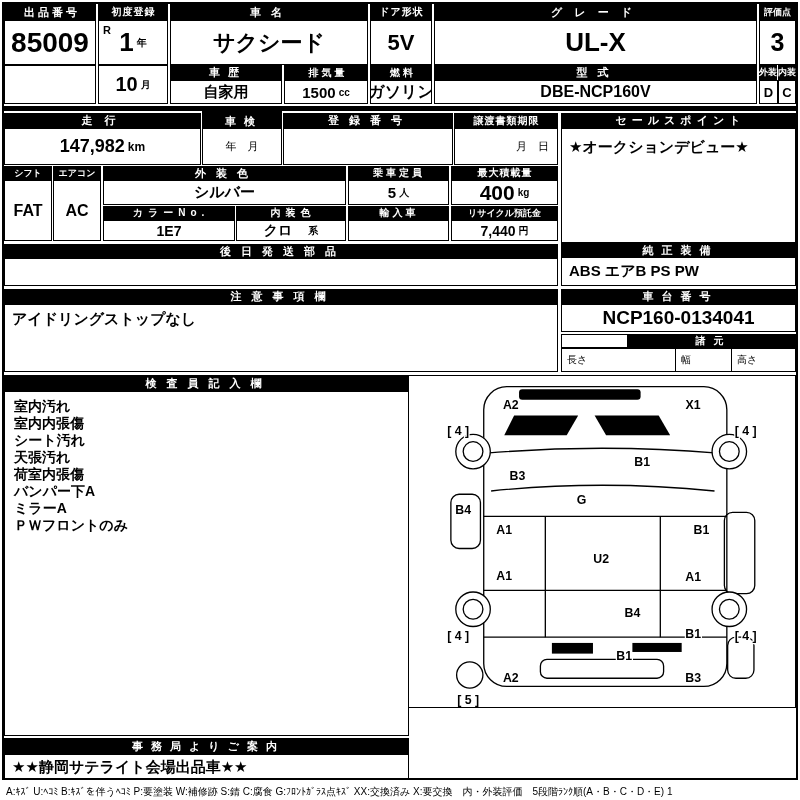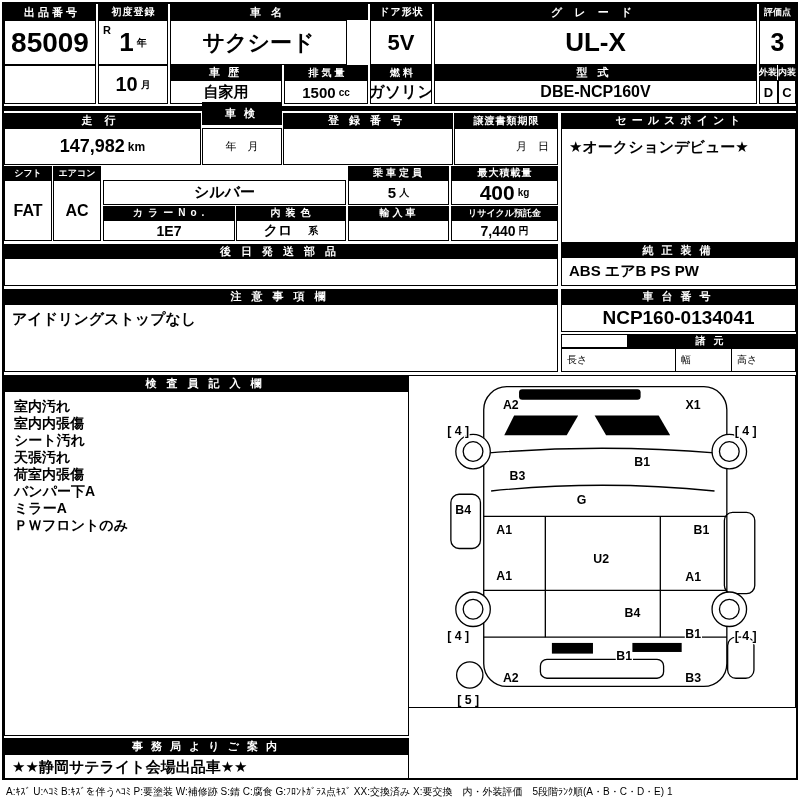--- a/index.html
+++ b/index.html
@@ -39,21 +39,21 @@
     <span class="era">R</span>
     <span style="font-size:26px;">1</span>
     <span class="unit">年</span>
   </div>
   <div class="cell" style="left:98px;top:65px;width:70px;height:39px;">
     <span style="font-size:20px;">10</span>
     <span class="unit">月</span>
   </div>
 
   <div class="hdr" style="left:170px;top:4px;width:198px;height:16px;letter-spacing:10px;">車名</div>
-  <div class="cell" style="left:170px;top:20px;width:177px;height:45px;font-size:22px;">サクシード</div>
+  <div class="cell" style="left:170px;top:20px;width:198px;height:45px;font-size:22px;">サクシード</div>
 
   <div class="hdr tight" style="left:370px;top:4px;width:62px;height:16px;">ドア形状</div>
   <div class="cell" style="left:370px;top:20px;width:62px;height:45px;font-size:22px;">5V</div>
 
   <div class="hdr" style="left:434px;top:4px;width:323px;height:16px;letter-spacing:12px;">グレード</div>
   <div class="cell" style="left:434px;top:20px;width:323px;height:45px;font-size:26px;">UL-X</div>
 
   <div class="hdr tiny" style="left:759px;top:4px;width:37px;height:16px;">評価点</div>
   <div class="cell" style="left:759px;top:20px;width:37px;height:45px;font-size:25px;">3</div>
 
@@ -78,37 +78,38 @@
   <div class="cell" style="left:778px;top:80px;width:18px;height:24px;font-size:13px;">C</div>
 
   <div class="divider" style="left:2px;top:106px;width:796px;height:5px;"></div>
 
   <div class="hdr" style="left:4px;top:113px;width:197px;height:15px;letter-spacing:12px;">走行</div>
   <div class="cell" style="left:4px;top:128px;width:197px;height:37px;">
     <span style="font-size:18px;">147,982</span>
     <span class="unit" style="font-size:12px;">km</span>
   </div>
 
-  <div class="hdr" style="left:202px;top:102px;width:80px;height:23px;letter-spacing:8px;">車検</div>
+  <div class="hdr" style="left:202px;top:110px;width:80px;height:23px;letter-spacing:8px;">車検</div>
   <div class="cell plain" style="left:202px;top:128px;width:80px;height:37px;font-size:11px;">年　月</div>
 
   <div class="hdr" style="left:283px;top:113px;width:170px;height:15px;letter-spacing:10px;">登録番号</div>
   <div class="cell" style="left:283px;top:128px;width:170px;height:37px;"></div>
 
   <div class="hdr tight" style="left:454px;top:113px;width:104px;height:15px;">譲渡書類期限</div>
   <div class="cell plain right" style="left:454px;top:128px;width:104px;height:37px;font-size:11px;">月　日</div>
 
   <div class="hdr" style="left:561px;top:113px;width:235px;height:15px;letter-spacing:5px;">セールスポイント</div>
   <div class="cell left top" style="left:561px;top:128px;width:235px;height:115px;font-size:15px;padding-top:9px;">★オークションデビュー★</div>
 
   <div class="hdr tiny" style="left:4px;top:166px;width:48px;height:14px;">シフト</div>
   <div class="hdr tiny" style="left:53px;top:166px;width:48px;height:14px;">エアコン</div>
   <div class="cell" style="left:53px;top:180px;width:48px;height:61px;font-size:16px;">AC</div>
   <div class="cell" style="left:4px;top:180px;width:48px;height:61px;font-size:16px;">FAT</div>
 
+  <div class="hdr" style="left:103px;top:166px;width:243px;height:14px;letter-spacing:10px;">外装色</div>
   <div class="cell" style="left:103px;top:180px;width:243px;height:25px;font-size:15px;">シルバー</div>
 
   <div class="hdr tight" style="left:348px;top:166px;width:101px;height:14px;letter-spacing:3px;">乗車定員</div>
   <div class="cell" style="left:348px;top:180px;width:101px;height:25px;">
     <span style="font-size:15px;">5</span>
     <span class="unit">人</span>
   </div>
 
   <div class="hdr tight" style="left:451px;top:166px;width:107px;height:14px;">最大積載量</div>
   <div class="cell" style="left:451px;top:180px;width:107px;height:25px;">

